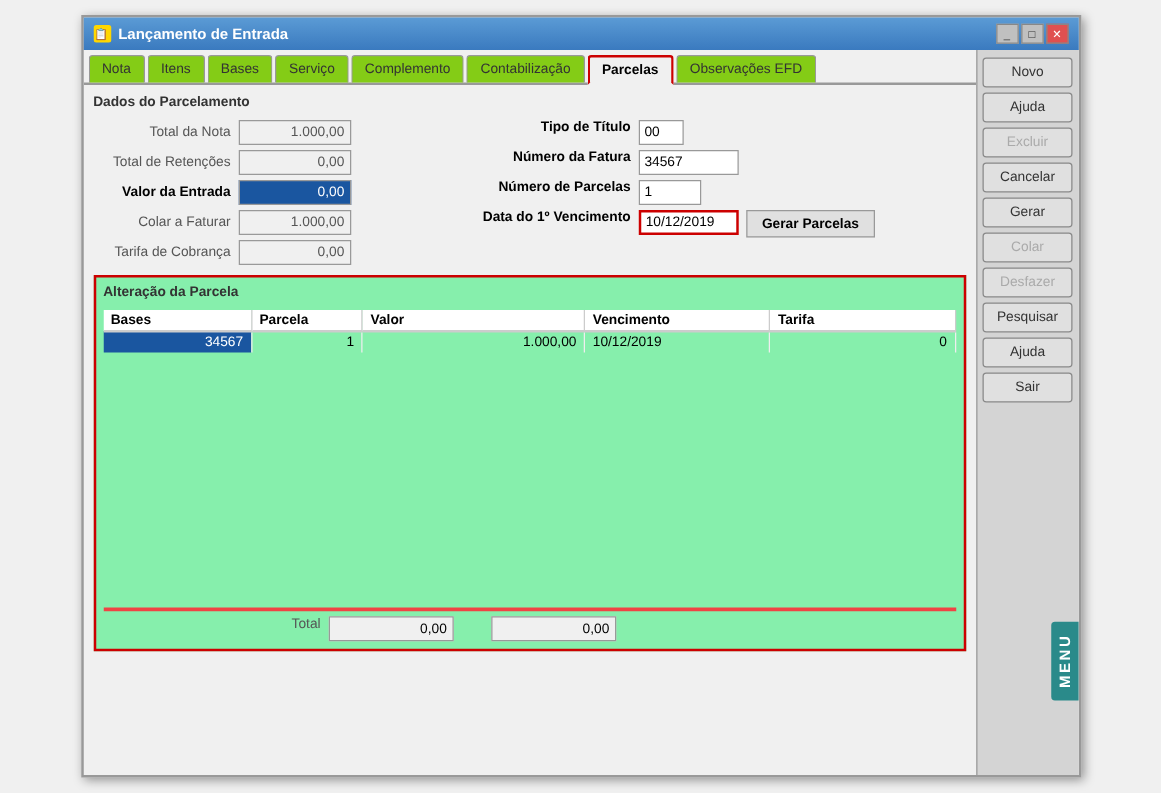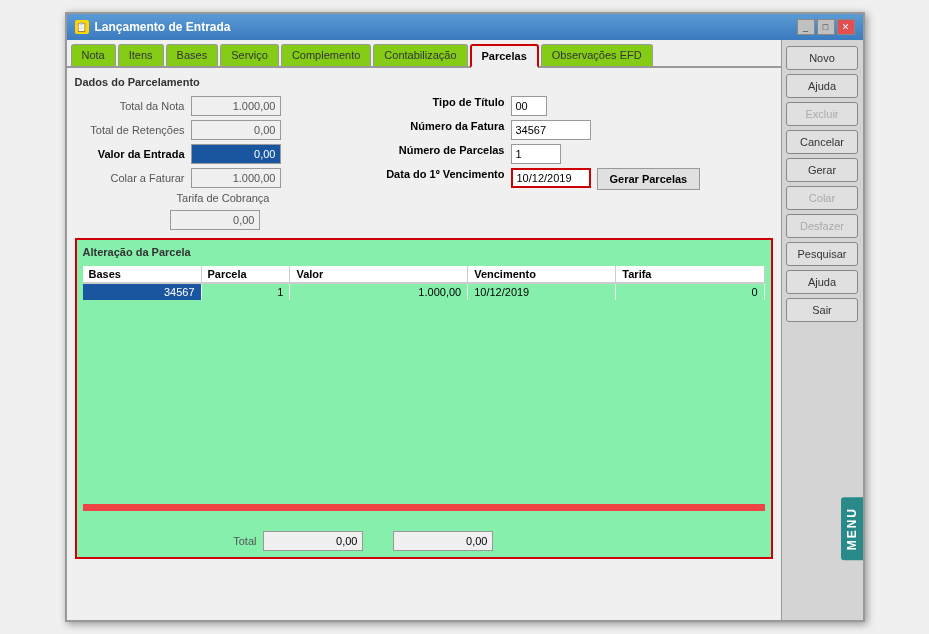--- a/index.html
+++ b/index.html
@@ -268,24 +268,24 @@
       border-right: 1px solid #eee;
     }
 
     .parcela-table .selected-row td:first-child {
       background: #1a56a0;
       color: white;
     }
 
     .total-row {
       display: flex;
-      align-items: center;
+      align-items: flex-start;
       margin-top: 4px;
-      border-top: 7px solid #ef4444;
-      padding-top: 20px;
+      border-top: 3px solid #ef4444;
+      padding-top: 4px;
     }
 
     .total-label {
       text-align: right;
       width: 180px;
       font-size: 11px;
       color: #555;
       padding-right: 6px;
     }
 
@@ -401,21 +401,21 @@
               <input class="form-input readonly value-right" style="width: 90px;" readonly="" value="0,00">
             </div>
             <div class="form-row" style="margin-top:4px;">
               <span class="form-label bold left-label-w">Valor da Entrada</span>
               <input class="form-input blue-bg value-right" style="width: 90px;" value="0,00">
             </div>
             <div class="form-row" style="margin-top:4px;">
               <span class="form-label left-label-w">Colar a Faturar</span>
               <input class="form-input readonly value-right" style="width: 90px;" readonly="" value="1.000,00">
             </div>
-            <div class="form-row" style="margin-top:4px;flex-direction:column;">
+            <div class="form-row" style="margin-top:4px;">
               <span class="form-label left-label-w">Tarifa de Cobrança</span>
               <input class="form-input readonly value-right" style="width: 90px;" readonly="" value="0,00">
             </div>
           </div>
 
           <div class="right-col">
             <div class="right-form-row">
               <span class="right-label">Tipo de Título</span>
               <input class="form-input" style="width: 36px;" value="00">
             </div>

